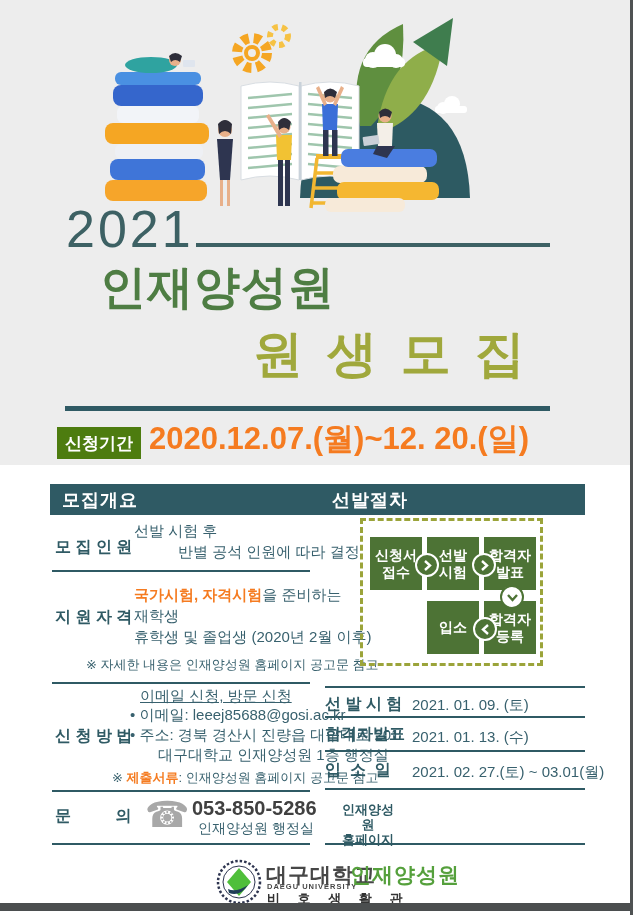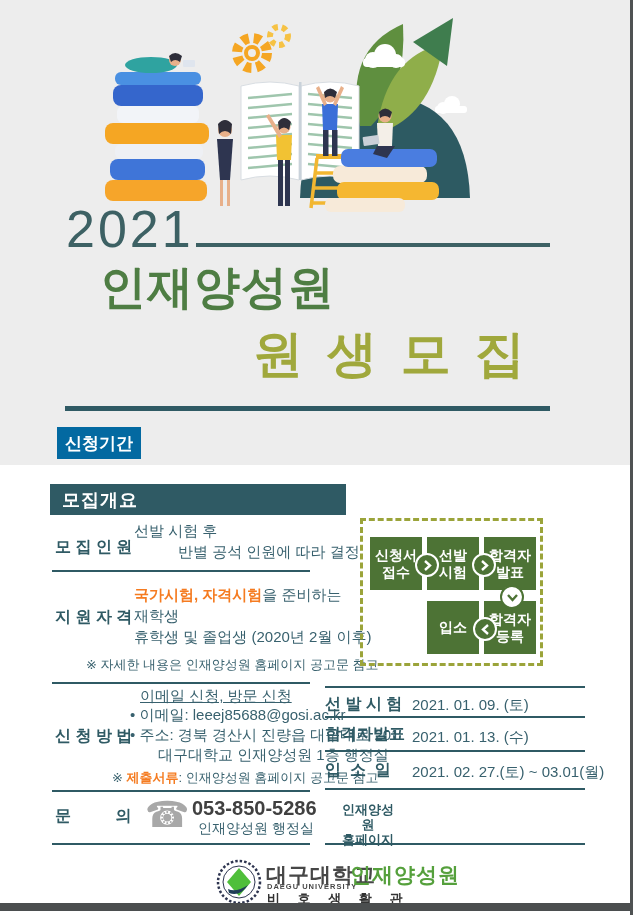--- a/index.html
+++ b/index.html
@@ -8,21 +8,21 @@
           border-right:3px solid #4f5253;box-sizing:border-box;}
   .abs{position:absolute;}
   
   .top-bg{left:0;top:0;width:633px;height:465px;background:#ededed;}
   
   .year{left:66px;top:203px;font-size:52px;font-weight:400;color:#3d6164;letter-spacing:3px;line-height:1;}
   .year-line{left:196px;top:243px;width:354px;height:4px;background:#3d6164;}
   .org-title{left:100px;top:263px;font-size:46px;font-weight:800;color:#4e7d43;line-height:1.05;letter-spacing:1px;}
   .main-title{left:253px;top:328px;font-size:50px;font-weight:800;color:#a0a83c;line-height:1.05;letter-spacing:5px;}
   .period-divider{left:65px;top:406px;width:485px;height:5px;background:#2f5a64;}
-  .period-badge{left:57px;top:427px;width:84px;height:32px;background:#0369a1;color:#fff;
+  .period-badge{left:57px;top:427px;width:84px;height:32px;background:#4d7c0f;color:#fff;
     font-size:17px;font-weight:700;display:flex;align-items:center;justify-content:center;}
   .period-dates{left:149px;top:419px;font-size:31px;font-weight:800;color:#f57b20;letter-spacing:0px;line-height:1.3;}
   
   .col-header{height:31px;background:#2f5a64;color:#fff;font-size:18px;font-weight:800;
     display:flex;align-items:center;padding-left:12px;box-sizing:border-box;letter-spacing:1px;}
   .hdr-left{left:50px;top:484px;width:296px;}
   .hdr-right{left:320px;top:484px;width:265px;}
   .hr{background:#2f5a64;height:2px;}
   .lbl{font-weight:800;color:#2f5a64;font-size:16px;white-space:pre;line-height:1.2;}
   .txt{color:#38616e;font-size:15px;line-height:1.2;white-space:nowrap;}
@@ -173,20 +173,21 @@
     </g>
   </svg>
 
   <div class="abs year">2021</div>
   <div class="abs year-line"></div>
   <div class="abs org-title">인재양성원</div>
   <div class="abs main-title">원 생 모 집</div>
 
   <div class="abs period-divider"></div>
   <div class="abs period-badge">신청기간</div>
+  <div class="abs period-dates">2020.12.07.(월)~12. 20.(일)</div>
 
   <div class="abs col-header hdr-left">모집개요</div>
 
   <div class="abs lbl" style="left:55px;top:537px;">모 집 인 원</div>
   <div class="abs txt" style="left:134px;top:522px;">선발 시험 후</div>
   <div class="abs txt" style="left:134px;top:543px;margin-left:44px;">반별 공석 인원에 따라 결정</div>
 
   <div class="abs hr" style="left:52px;top:570px;width:258px;"></div>
 
   <div class="abs txt" style="left:134px;top:586px;"><span class="orange">국가시험, 자격시험</span><span>을 준비하는</span></div>
@@ -206,20 +207,21 @@
 
   <div class="abs hr" style="left:52px;top:790px;width:258px;"></div>
 
   <div class="abs lbl" style="left:55px;top:806px;">문          의</div>
   <div class="abs phone-icon" style="left:145px;top:797px;">☎</div>
   <div class="abs phone-num" style="left:192px;top:797px;">053-850-5286</div>
   <div class="abs phone-office" style="left:198px;top:820px;">인재양성원 행정실</div>
 
   <div class="abs hr" style="left:52px;top:843px;width:258px;"></div>
 
+  <div class="abs col-header hdr-right">선발절차</div>
 
   <div class="abs flow-wrap"></div>
 
   <div class="flow-box" style="left:427px;top:537px;">
     <span>선발</span>
     <span>시험</span>
   </div>
   <div class="flow-box" style="left:370px;top:537px;">
     <span>신청서</span>
     <span>접수</span>

